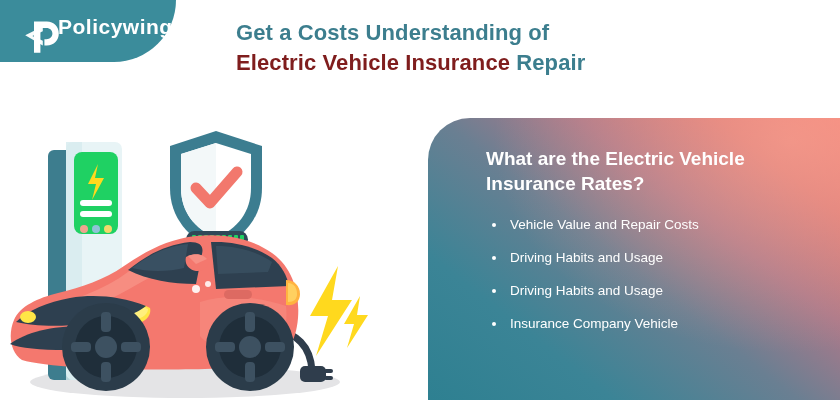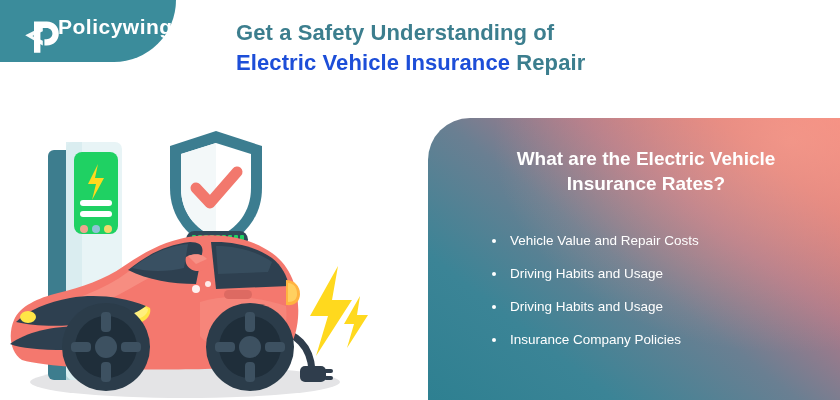--- a/index.html
+++ b/index.html
@@ -58,21 +58,21 @@
     z-index: 2;
   }
   .headline-line {
     font-size: 22px;
     font-weight: bold;
     line-height: 30px;
     letter-spacing: .1px;
     white-space: nowrap;
   }
   .t-teal  { color: #3c7e8e; }
-  .t-coral { color: #1d4ed8; }
+  .t-coral { color: #7f1d1d; }
 
   
   .info-panel {
     position: absolute;
     left: 428px;
     top: 118px;
     width: 412px;
     height: 282px;
     border-top-left-radius: 42px;
     background:
@@ -94,26 +94,25 @@
   }
   .panel-title {
     position: absolute;
     left: 58px;
     top: 28px;
     width: 320px;
     color: #ffffff;
     font-size: 19px;
     font-weight: bold;
     line-height: 25px;
-    text-align: center;
   }
   .panel-list {
     position: absolute;
     left: 62px;
-    top: 116px;
+    top: 100px;
     margin: 0;
     padding: 0;
     list-style: none;
     width: 330px;
   }
   .panel-list li {
     position: relative;
     color: #ffffff;
     font-size: 13.5px;
     line-height: 14px;
@@ -152,21 +151,21 @@
   <div class="logo-wrap">
     <svg class="logo-mark" viewBox="0 0 100 100">
       <path d="M30 14 H62 C80 14 92 27 92 44 C92 61 80 74 62 74 H56 V58 H61 C70 58 76 52 76 44 C76 36 70 30 61 30 H46 V92 H30 Z" fill="#ffffff"></path>
       <path d="M8 48 L52 26 L52 38 L26 50 L52 62 L52 74 Z" fill="#ffffff" opacity=".96"></path>
       <path d="M18 52 H56 V64 H18 Z" fill="#3b8c9b" opacity=".0"></path>
     </svg>
     <span class="logo-text">Policywings</span>
   </div>
 
   <div class="headline">
-    <div class="headline-line t-teal">Get a Safety Understanding of</div>
+    <div class="headline-line t-teal">Get a Costs Understanding of</div>
     <div class="headline-line"><span class="t-coral">Electric Vehicle Insurance</span><span class="t-teal"> Repair</span></div>
   </div>
 
   <svg class="illustration" viewBox="0 0 430 316">
 
     <ellipse cx="185" cy="298" rx="155" ry="16" fill="#e4e4e6"></ellipse>
 
     <g>
       <rect x="48" y="66" width="26" height="230" rx="6" fill="#3d7d8e"></rect>
       <rect x="66" y="58" width="56" height="238" rx="7" fill="#e8f4f6"></rect>
@@ -286,17 +285,17 @@
     </g>
   </svg>
 
   <div class="info-panel">
     <div class="panel-gloss"></div>
     <div class="panel-title">What are the Electric Vehicle Insurance Rates?</div>
     <ul class="panel-list">
       <li>Vehicle Value and Repair Costs</li>
       <li>Driving Habits and Usage</li>
       <li>Driving Habits and Usage</li>
-      <li>Insurance Company Policies</li>
+      <li>Insurance Company Vehicle</li>
     </ul>
   </div>
 
 </div>
 
 </body></html>

